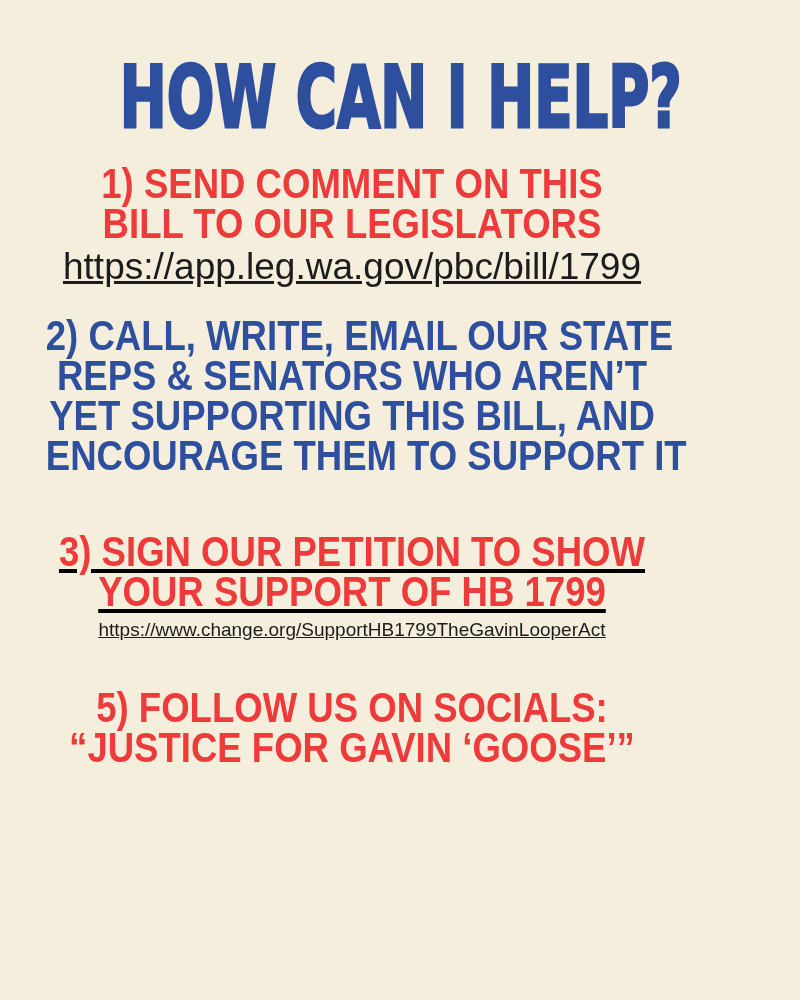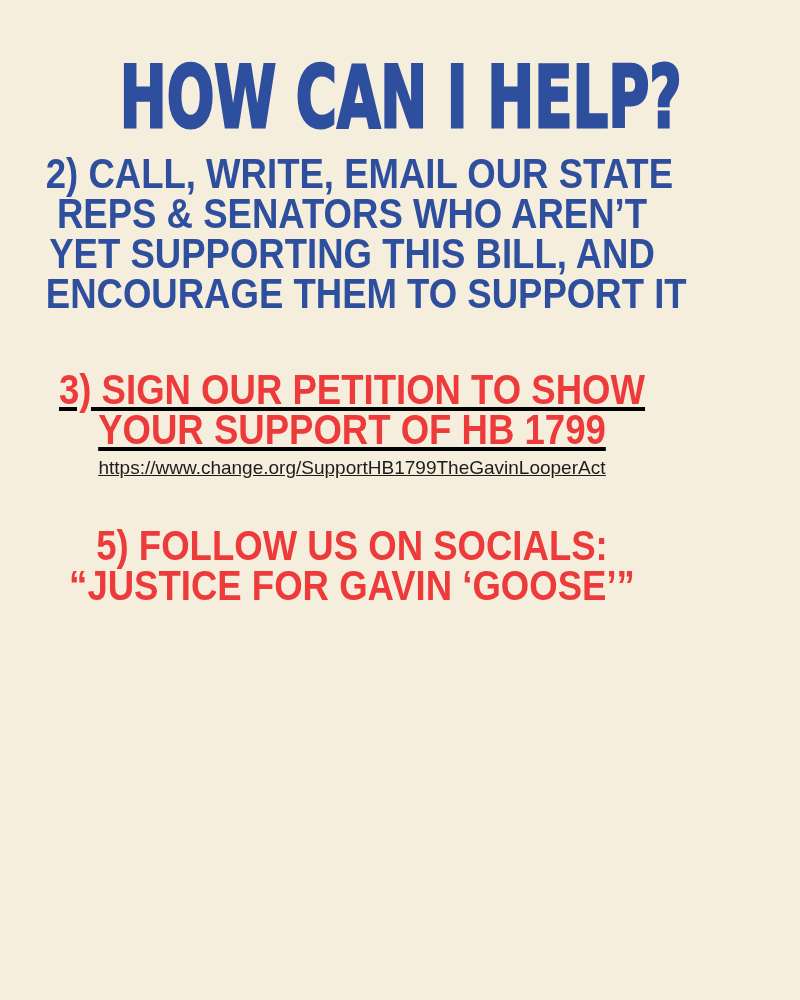--- a/index.html
+++ b/index.html
@@ -50,32 +50,39 @@
     text-align: center;
     color: #1c1c1c;
     text-decoration: underline;
     font-weight: normal;
     white-space: nowrap;
     cursor: pointer;
   }
   .link1 { font-size: 37px; line-height: 46px; }
   .link2 { font-size: 19px; line-height: 36px; }
   #item1 { margin-top: 24px; }
-  #item2 { margin-top: 14px; }
+  #item2 { margin-top: 26px; }
   #item3 { margin-top: 56px; text-decoration: underline; }
   #item4 { margin-top: 32px; }
   #item5 { margin-top: 40px; }
 </style>
 </head>
 <body>
 
 <main class="poster">
 
   <h1 class="title">HOW CAN I HELP?</h1>
 
+  <section class="item" id="item1">
+    <div class="lines red">
+      <div>1) SEND COMMENT ON THIS</div>
+      <div>BILL TO OUR LEGISLATORS</div>
+    </div>
+    <a class="link link1">https://app.leg.wa.gov/pbc/bill/1799</a>
+  </section>
 
   <section class="item" id="item2">
     <div class="lines blue">
       <div>2) CALL, WRITE, EMAIL OUR STATE</div>
       <div>REPS &amp; SENATORS WHO AREN’T</div>
       <div>YET SUPPORTING THIS BILL, AND</div>
       <div>ENCOURAGE THEM TO SUPPORT IT</div>
     </div>
   </section>
 

